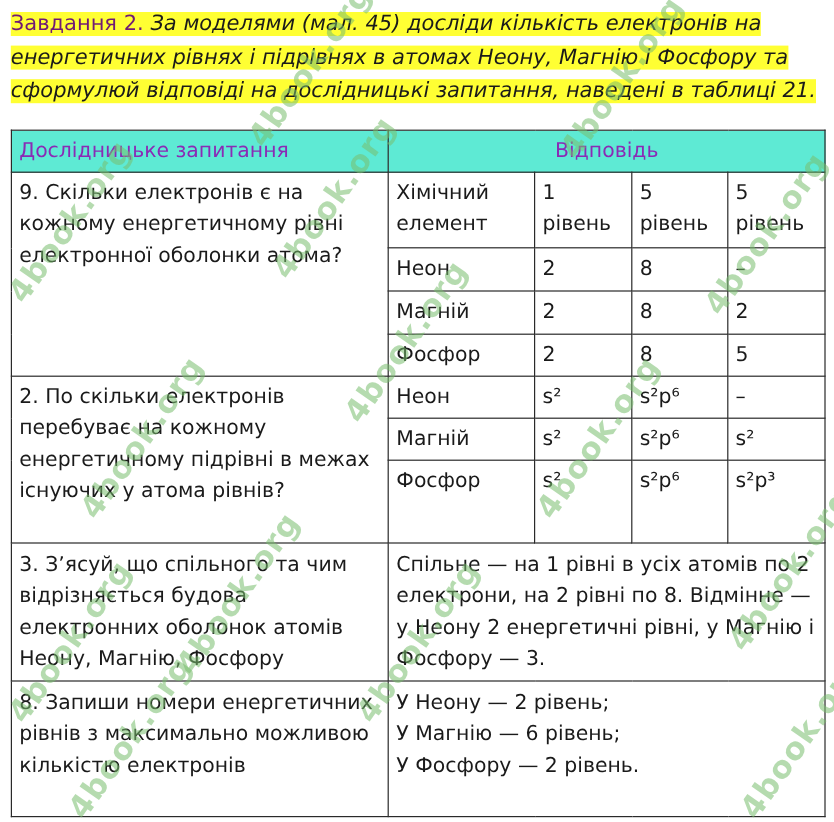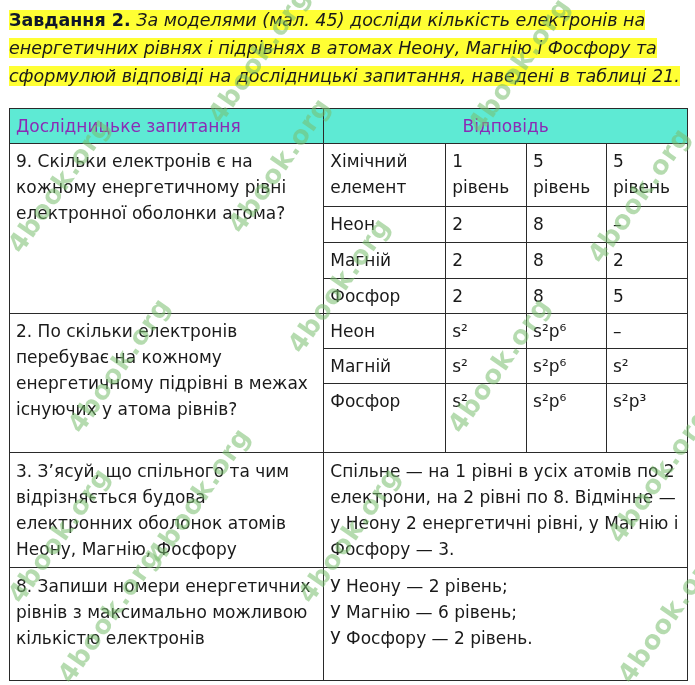--- a/index.html
+++ b/index.html
@@ -1,20 +1,20 @@
 <!DOCTYPE html>
 <html><head>
 <meta charset="utf-8">
 <style>
   html, body { margin:0; padding:0; background:#ffffff; }
   body { width:695px; height:685px; position:relative; overflow:hidden;
          font-family:"DejaVu Sans", "Liberation Sans", sans-serif; color:#1a1a1a; }
   .task { position:absolute; left:9px; top:6px; width:684px; font-size:17.5px; line-height:28px; }
   .task .hl { background:#ffff33; font-style:italic; box-decoration-break:clone; -webkit-box-decoration-break:clone; }
-  .task .lbl { color:#0f172a; font-weight:bold; font-style:normal;margin-top:44px; }
+  .task .lbl { color:#701a75; font-weight:normal; font-style:normal;margin-top:44px; }
   table { position:absolute; left:9px; top:108px; border-collapse:collapse; width:679px; font-size:17px; }
   td, th { border:1.5px solid #2a2a2a; vertical-align:top; padding:2px 6px; line-height:26px; text-align:left; font-weight:normal; }
   th { background:#5eead4; color:#8a2bb5; height:30px; vertical-align:middle; }
   th.center { text-align:center; }
   .q { padding:5px 6px; }
   .inner td { padding:4px 6px; }
   .wm { position:absolute; color:rgba(120,190,110,0.55); font-weight:bold; font-size:26px; transform:rotate(-55deg); pointer-events:none; font-family:"DejaVu Sans", sans-serif; letter-spacing:1px; }
 </style>
 </head>
 <body>

